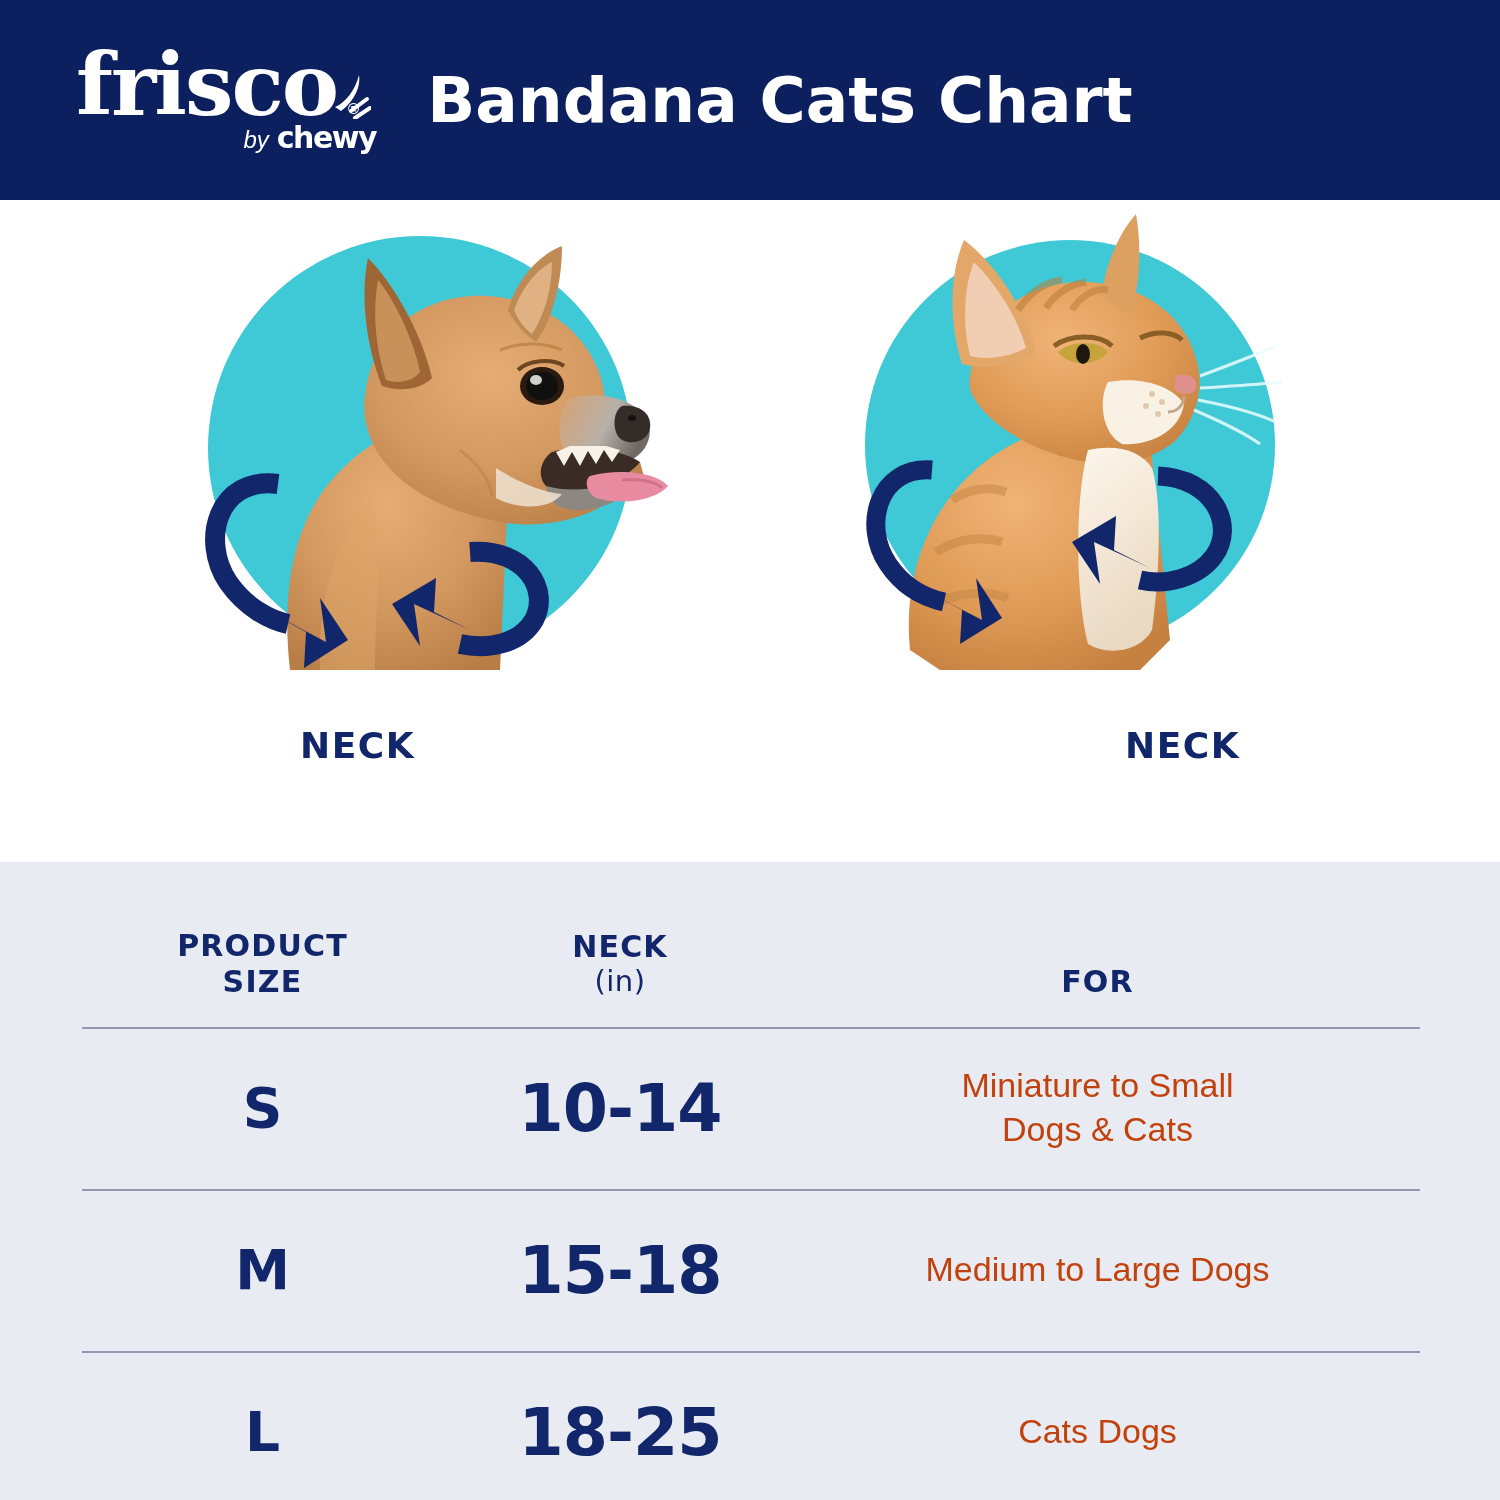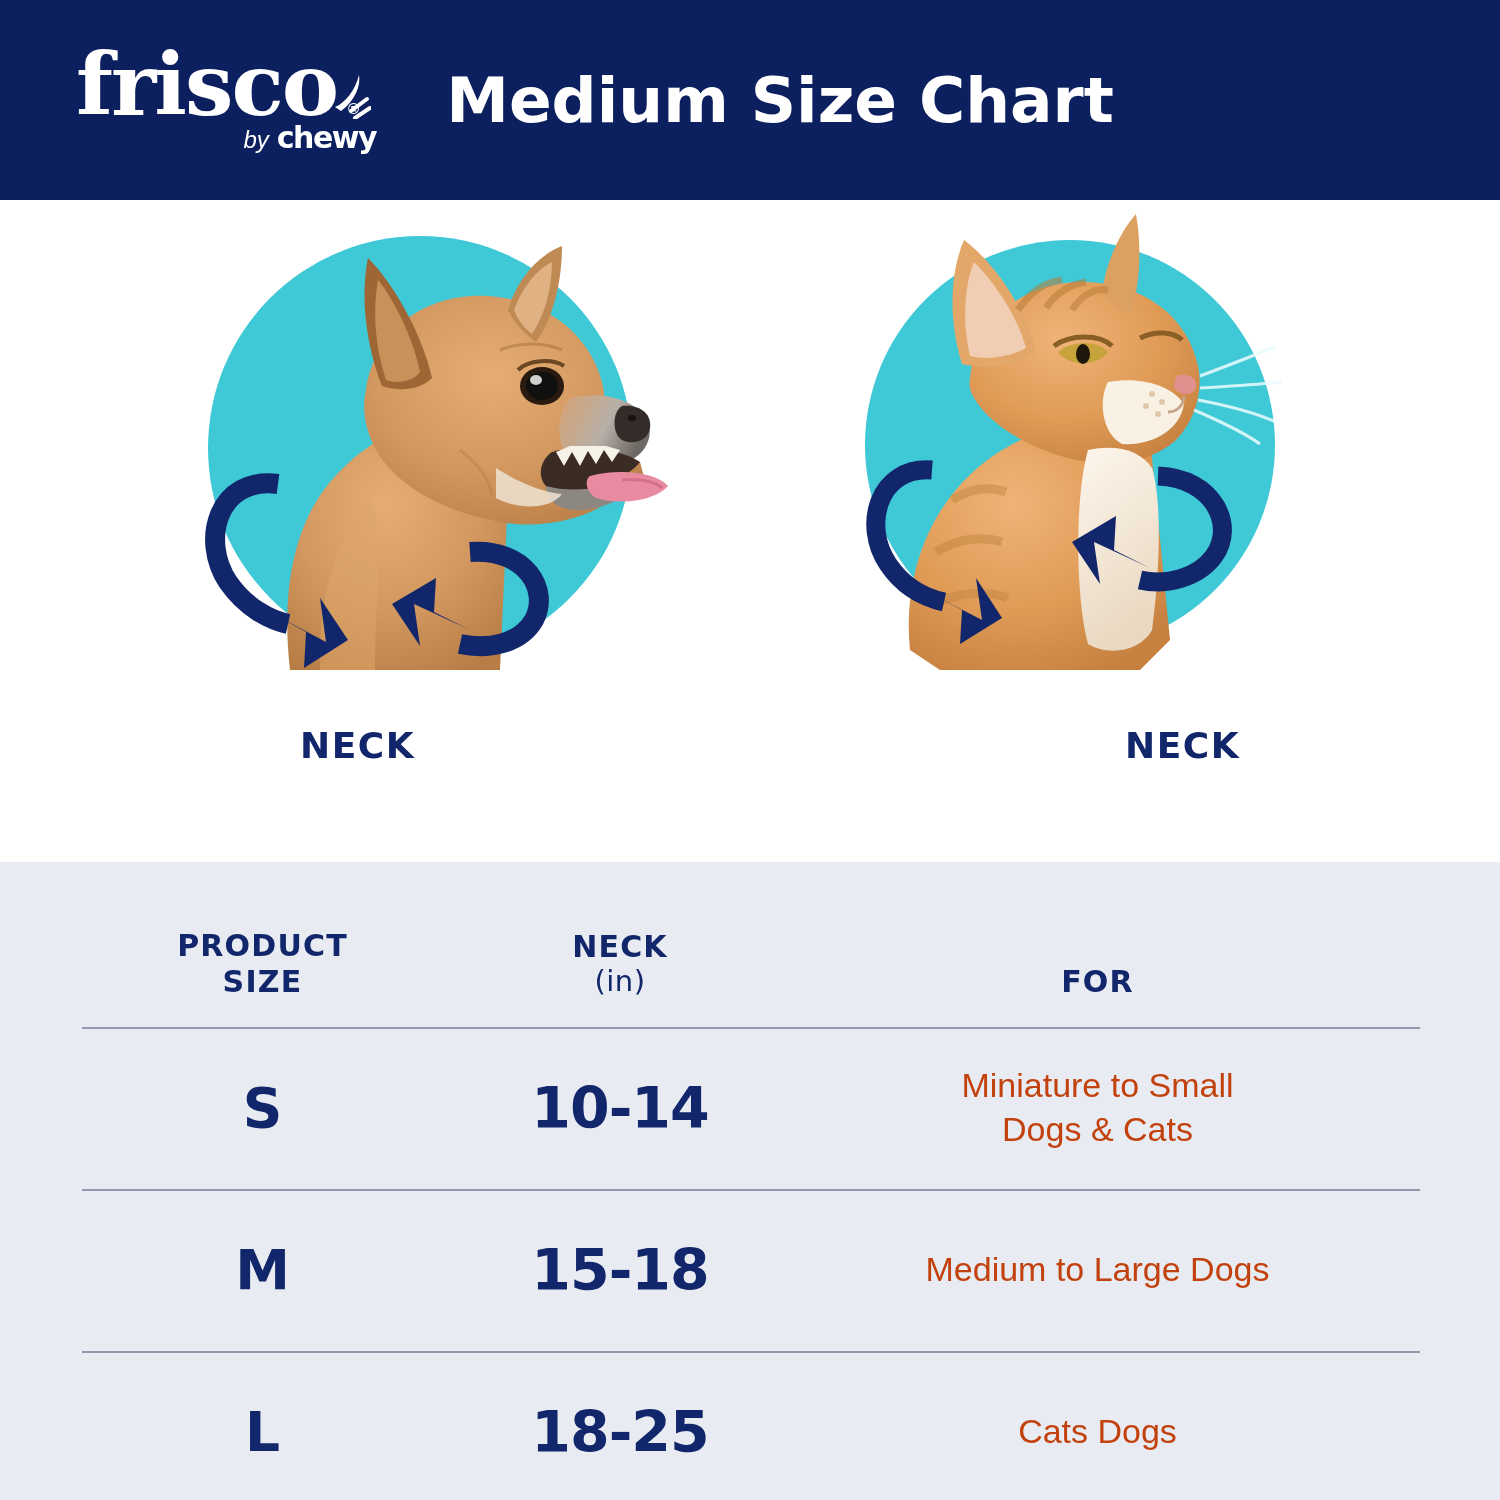--- a/index.html
+++ b/index.html
@@ -123,21 +123,21 @@
     background:#4a5378; opacity:0.55;
   }
 
   .drow { height:162px; }
   .v-size {
     font-family:"DejaVu Sans", sans-serif;
     font-weight:700; font-size:55px; color:#12266b;
   }
   .v-neck {
     font-family:"DejaVu Sans", sans-serif;
-    font-weight:700; font-size:57px; color:#12266b; letter-spacing:-1px;
+    font-weight:700; font-size:65px; color:#12266b; letter-spacing:-1px;
   }
   .v-rec {
     font-family:"Liberation Sans", sans-serif;
     font-weight:400; font-size:34px; color:#c2410c; line-height:1.28;
   }
 </style>
 </head>
 <body>
 
 <div class="page">
@@ -155,21 +155,21 @@
           </svg>
         </span>
         <span class="logo-reg">®</span>
       </div>
       <div class="logo-by-chewy">
         <span class="logo-by">by</span>
         <span class="logo-chewy">chewy</span>
       </div>
     </div>
 
-    <div class="chart-title">Medium Size Chart</div>
+    <div class="chart-title">Bandana Cats Chart</div>
   </div>
 
   <div class="illus-area">
 
     <div class="pet-block dog">
       <div class="pet-stage">
         <svg class="pet-svg" width="500" height="520" viewBox="0 0 500 520">
           <defs>
             <radialGradient id="dogFur" cx="45%" cy="35%" r="75%">
               <stop offset="0%" stop-color="#e5ac74"></stop>

